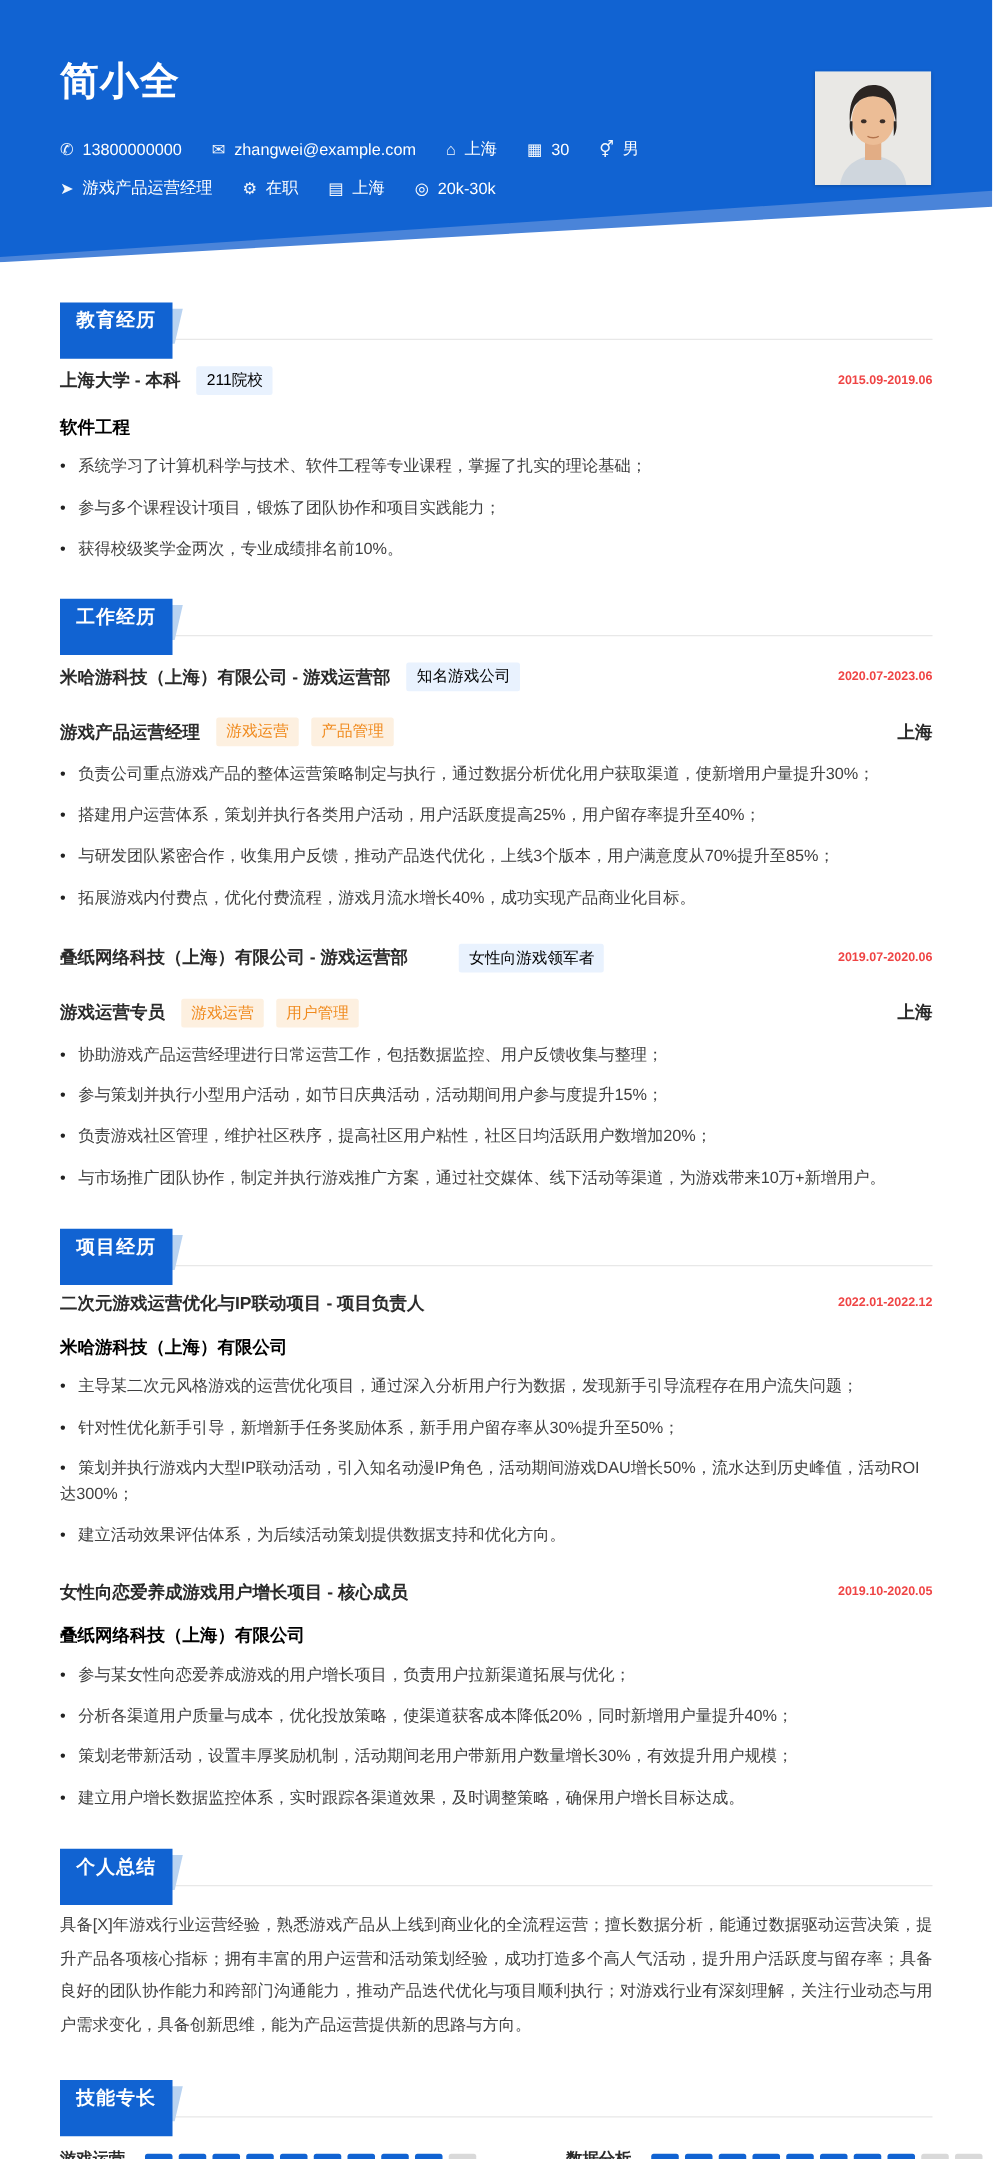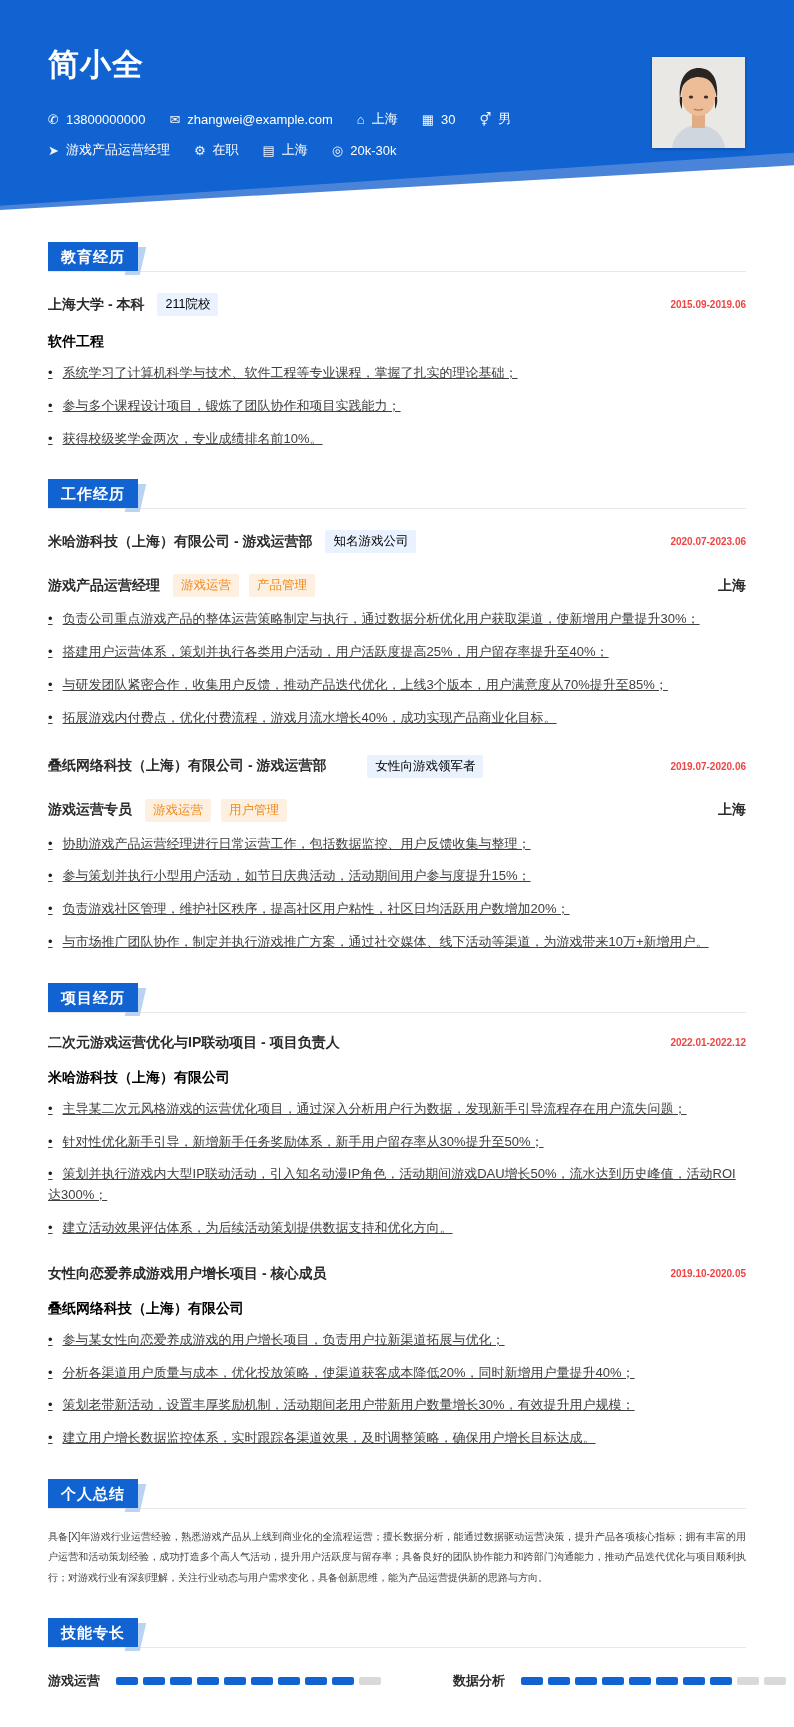--- a/index.html
+++ b/index.html
@@ -15,36 +15,36 @@
   .contact-item{display:flex;align-items:center;gap:7px;}
   .ci-icon{font-size:13px;line-height:1;opacity:.95;}
   .photo{position:absolute;top:57px;right:49px;width:93px;height:91px;z-index:3;box-shadow:0 1px 3px rgba(0,0,0,.25);}
   .photo svg{display:block;width:100%;height:100%;}
 
   
   .main{padding:0 48px 26px;}
 
   .sec-head{position:relative;margin-top:30px;border-bottom:1px solid #e8e8e8;height:29px;}
   .badge-fold{position:absolute;left:80px;top:5px;width:15px;height:28px;background:#b9d3f1;transform:skewX(-13deg);}
-  .badge{position:absolute;left:0;top:0;height:29px;line-height:29px;padding:0 13px;background:#1163d2;color:#fff;font-size:15px;font-weight:700;letter-spacing:1px;}
+  .badge{position:absolute;left:0;top:0;height:45px;line-height:29px;padding:0 13px;background:#1163d2;color:#fff;font-size:15px;font-weight:700;letter-spacing:1px;}
 
   .entry-head{display:flex;align-items:center;margin-top:21px;font-size:14px;font-weight:700;color:#2b2b2b;}
   .entry-head .spacer{flex:1;}
   .date{font-weight:700;font-size:10px;color:#ef4444;white-space:nowrap;}
   .loc{font-weight:700;font-size:14px;color:#2b2b2b;}
   .tag-blue{margin-left:13px;font-weight:400;font-size:12.5px;color:#000000;background:#e9f2fe;padding:3px 8px;border-radius:2px;white-space:nowrap;}
   .tag-orange{margin-left:13px;font-weight:400;font-size:12.5px;color:#f08a1d;background:#fdf0e0;padding:3px 8px;border-radius:2px;white-space:nowrap;}
   .tag-orange + .tag-orange{margin-left:10px;}
   .sub-bold{margin-top:17px;font-size:14px;font-weight:700;color:#000000;}
 
   ul.bullets{margin:7px 0 0;padding:0;list-style:none;font-size:13px;color:#404040;}
-  ul.bullets li{margin-top:12px;line-height:1.6;text-decoration:underline;}
+  ul.bullets li{margin-top:12px;line-height:1.6;}
   ul.bullets li::before{content:"•";margin-right:10px;color:#222;}
 
-  .summary{margin-top:18px;font-size:10px;color:#404040;line-height:2.05;text-align:justify;}
+  .summary{margin-top:18px;font-size:13px;color:#404040;line-height:2.05;text-align:justify;}
 
   .skills{display:grid;grid-template-columns:1fr 1fr;column-gap:72px;margin-top:4px;}
   .skill{display:flex;align-items:center;margin-top:20px;}
   .skill-name{flex-shrink:0;width:60px;font-size:13px;font-weight:700;color:#2b2b2b;}
   .segs{display:flex;gap:5px;margin-left:8px;}
   .seg{width:22px;height:8px;border-radius:2px;background:#d9d9d9;}
   .seg.on{background:#1163d2;}
 </style>
 </head>
 <body>

